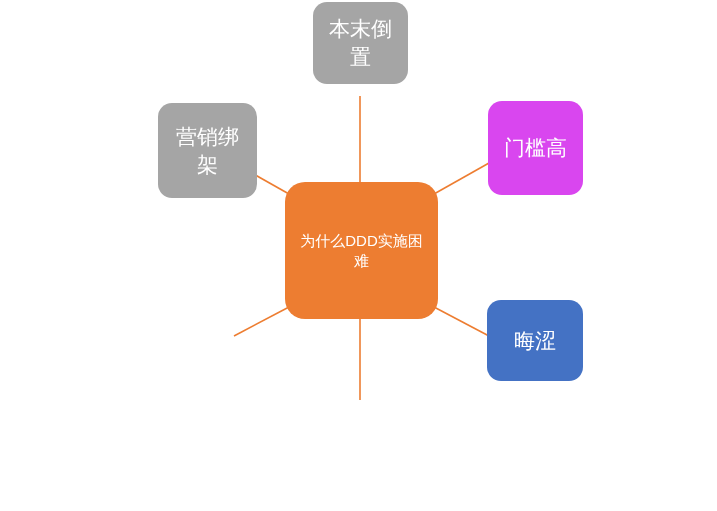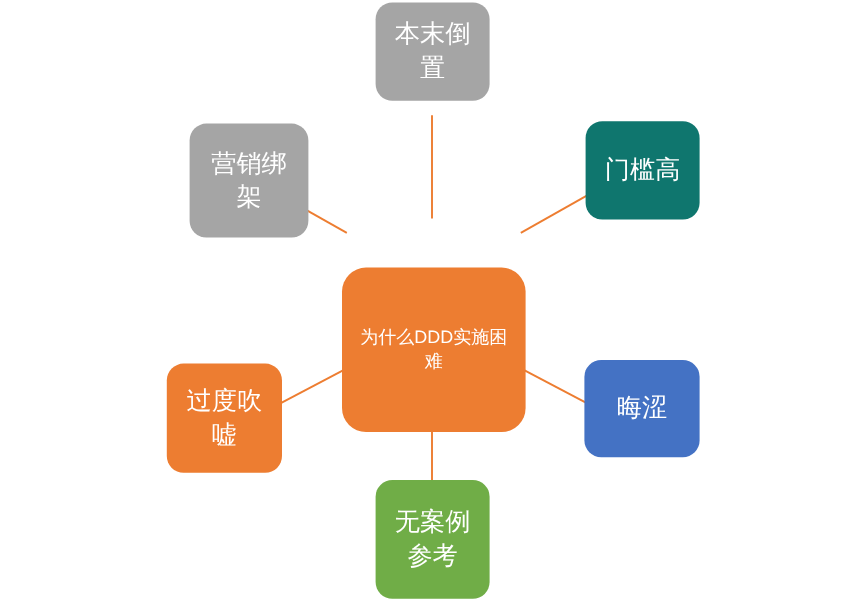--- a/index.html
+++ b/index.html
@@ -44,21 +44,20 @@
     word-break: break-all;
   }
   .node-center {
     left: 285px;
     top: 182px;
     width: 153px;
     height: 137px;
     background: #ED7D31;
     border-radius: 20px;
     font-size: 15px;
-    margin-top: 41px;
   }
   .node-top {
     left: 313px;
     top: 2px;
     width: 95px;
     height: 82px;
     background: #A5A5A5;
     font-size: 21px;
   }
   .node-topleft {
@@ -67,22 +66,22 @@
     width: 99px;
     height: 95px;
     background: #A5A5A5;
     font-size: 21px;
     margin-left: 22px;
   }
   .node-topright {
     left: 488px;
     top: 101px;
     width: 95px;
-    height: 82px;
-    background: #0f766e;
+    height: 94px;
+    background: #d946ef;
     font-size: 21px;
   }
   .node-bottomright {
     left: 487px;
     top: 300px;
     width: 96px;
     height: 81px;
     background: #4472C4;
     font-size: 21px;
   }
@@ -130,21 +129,15 @@
   </div>
 
   <div class="node node-topright">
     <span class="node-label">门槛高</span>
   </div>
 
   <div class="node node-bottomright">
     <span class="node-label">晦涩</span>
   </div>
 
-  <div class="node node-bottom">
-    <span class="node-label">无案例参考</span>
-  </div>
 
-  <div class="node node-bottomleft">
-    <span class="node-label">过度吹嘘</span>
-  </div>
 
 </div>
 
 </body></html>

